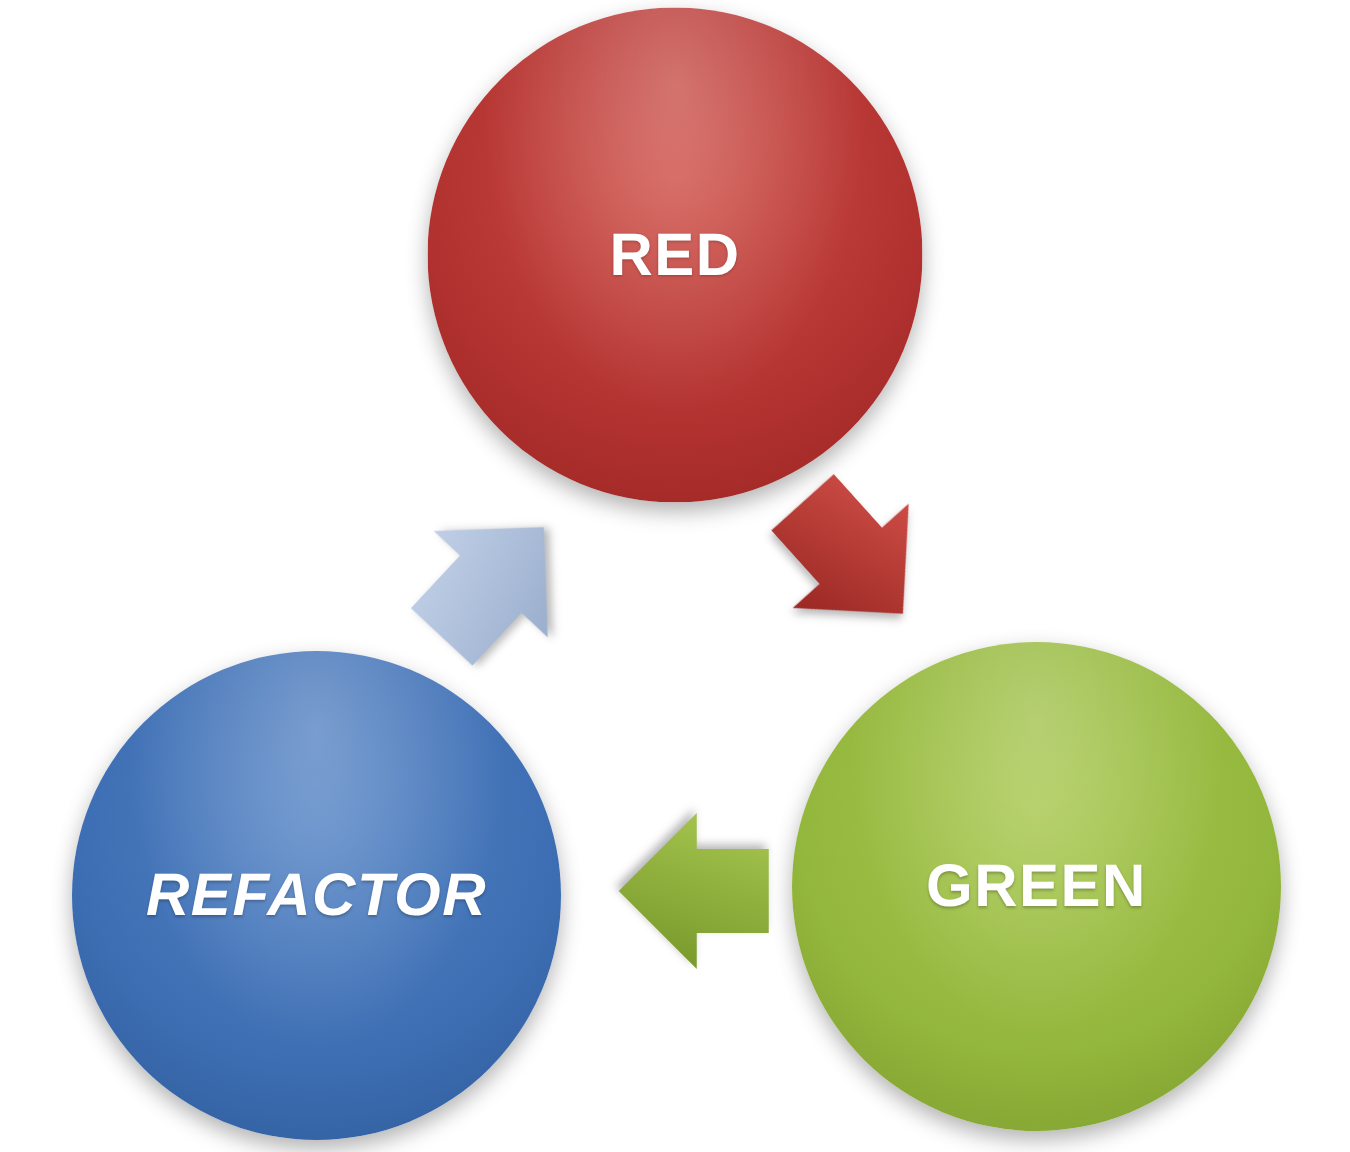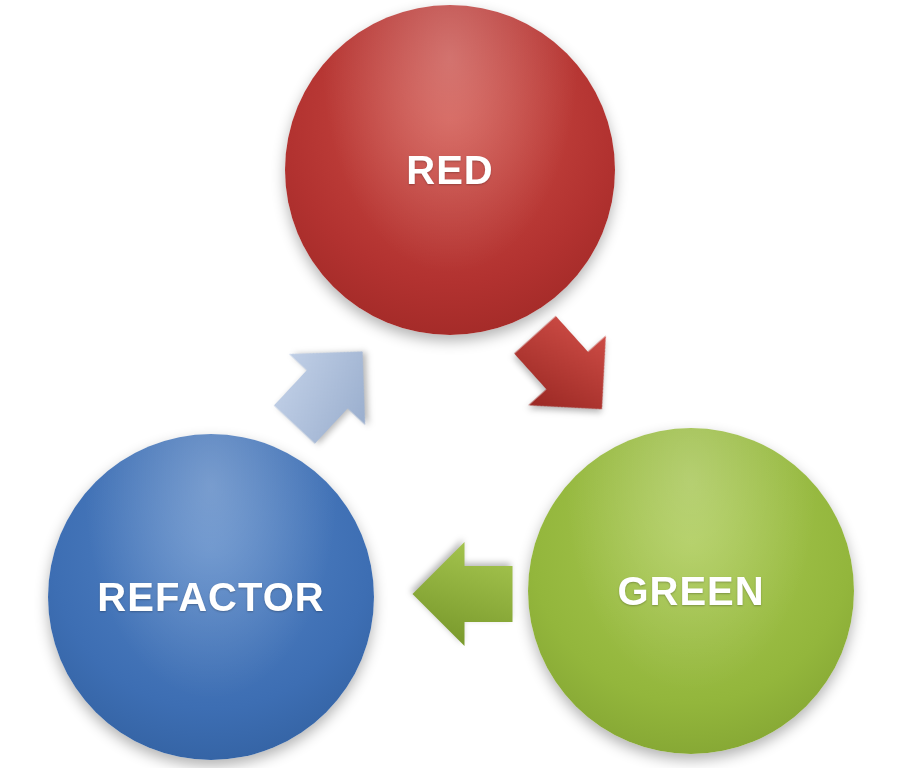--- a/index.html
+++ b/index.html
@@ -45,20 +45,21 @@
     background:
       radial-gradient(ellipse at 50% 16%, rgba(255,255,255,0.22), rgba(255,255,255,0) 55%),
       radial-gradient(circle at 50% 35%, #a9c952 0%, #93b63c 60%, #7a9a2d 100%);
   }
   .circle.refactor {
     left: 48px; top: 434px;
     width: 326px; height: 326px;
     background:
       radial-gradient(ellipse at 50% 16%, rgba(255,255,255,0.25), rgba(255,255,255,0) 55%),
       radial-gradient(circle at 50% 35%, #5484c5 0%, #3d6eb3 60%, #2d5a97 100%);
+    font-style: italic;
   }
   .arrow {
     position: absolute;
     width: 105px;
     height: 120px;
     filter: drop-shadow(2px 3px 3px rgba(0,0,0,0.28));
   }
   .arrow-red-to-green {
     left: 516px; top: 312px;
     transform: rotate(48deg);

